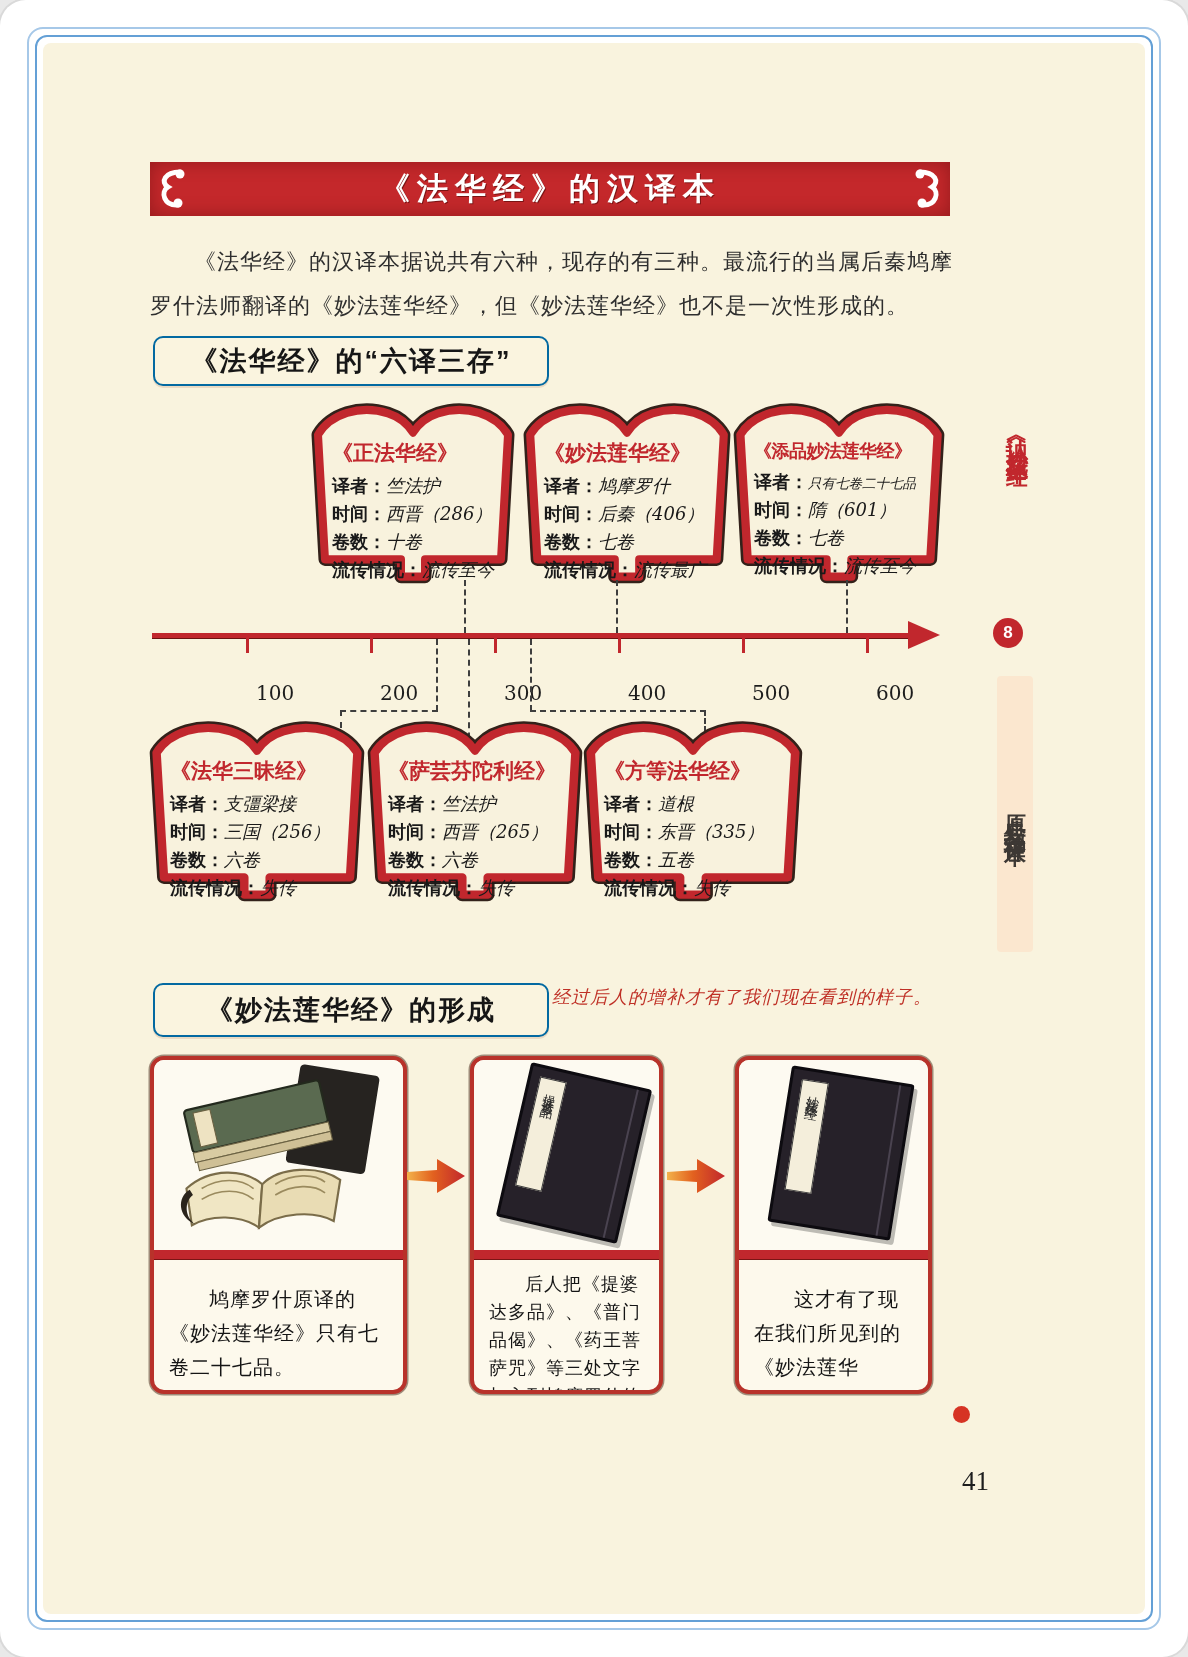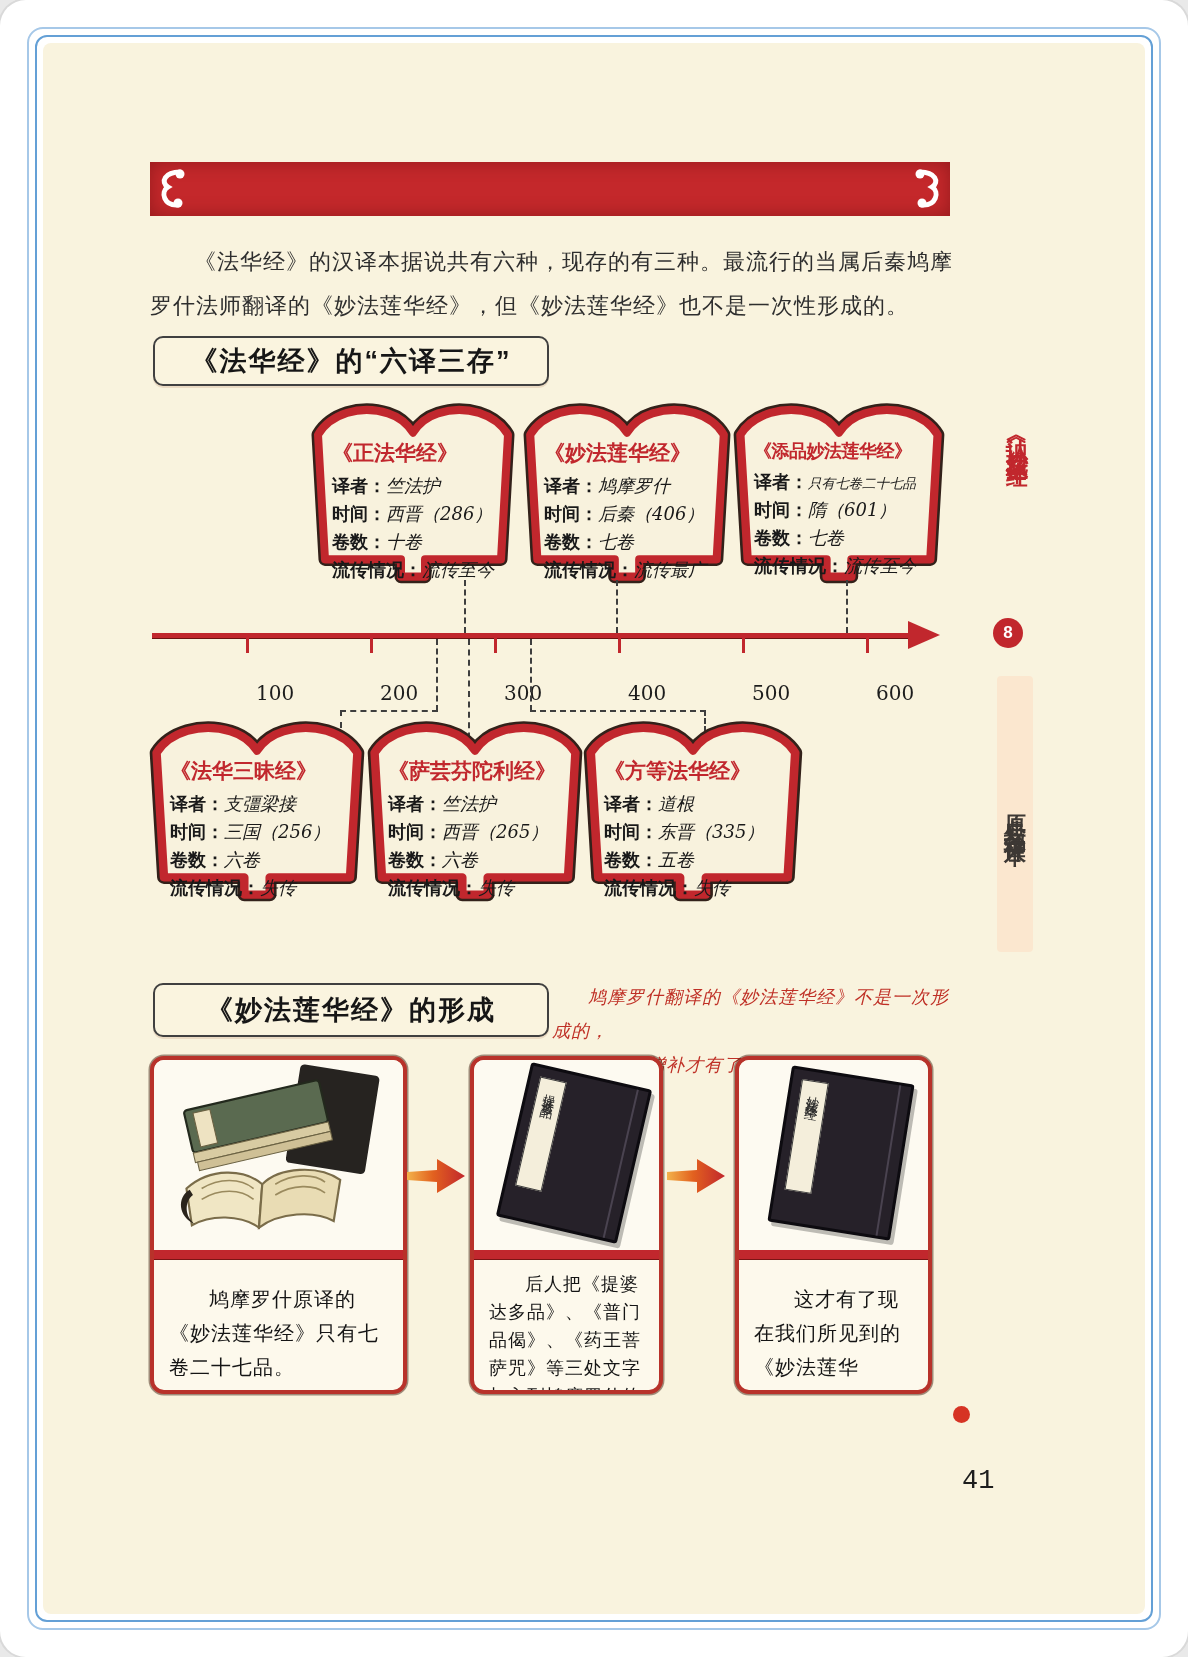--- a/index.html
+++ b/index.html
@@ -14,21 +14,21 @@
   .banner{position:absolute;left:150px;top:162px;width:800px;height:54px;background:#c4282b;
           box-shadow:inset 0 0 18px rgba(60,0,0,.35);display:flex;align-items:center;justify-content:center;}
   .banner-title{color:#ffffff;font-size:31px;font-weight:bold;letter-spacing:7px;text-shadow:1px 1px 0 #7a1414;}
   .orn{position:absolute;top:5px;width:34px;height:44px;}
   .orn-l{left:6px;}
   .orn-r{right:6px;transform:scaleX(-1);}
 
   .intro{position:absolute;left:150px;top:240px;width:812px;margin:0;font-size:22px;line-height:2.0;
          color:#2e2e2e;text-indent:2em;letter-spacing:1px;}
 
-  .sec-box{position:absolute;height:46px;border:2px solid #404040;border-radius:10px;background:#faf4df;
+  .sec-box{position:absolute;height:46px;border:2px solid #0369a1;border-radius:10px;background:#faf4df;
            box-shadow:0 2px 0 rgba(150,80,40,.15);display:flex;align-items:center;justify-content:center;}
   .sec-box span{font-size:27px;font-weight:bold;color:#161616;letter-spacing:2px;}
 
   
   .book-card{position:absolute;height:196px;}
   .bk-svg{position:absolute;inset:0;width:100%;height:100%;}
   .bk-content{position:absolute;left:24px;right:8px;top:41px;}
   .bk-title{color:#c1272d;font-weight:bold;font-size:21px;margin-bottom:7px;letter-spacing:0;white-space:nowrap;}
   .bk-title.t-small{font-size:18px;letter-spacing:-0.5px;}
   .bk-row{font-size:18px;color:#191919;margin:4px 0;white-space:nowrap;}
@@ -71,21 +71,21 @@
   .stitched-book .spine{position:absolute;right:10px;top:0;bottom:0;width:2px;background:#4a4350;}
   .stitched-book .blabel{position:absolute;left:9px;top:9px;width:27px;height:112px;background:#f4eedb;
                  border:1px solid #3c3c3c;display:flex;align-items:flex-start;justify-content:center;padding:4px 0;box-sizing:border-box;}
   .stitched-book .blabel span{writing-mode:vertical-rl;font-size:13px;color:#2a2a2a;letter-spacing:3px;
                  font-family:"DejaVu Serif",serif;}
   .rot13{left:38px;top:14px;transform:rotate(13deg);}
   .rot9{left:40px;top:14px;transform:rotate(9deg);}
 
   .parrow{position:absolute;width:62px;height:44px;}
   .red-dot{position:absolute;left:953px;top:1406px;width:17px;height:17px;border-radius:50%;background:#d63324;}
-  .page-num{position:absolute;left:962px;top:1466px;font-family:Liberation Mono, monospace;font-size:27px;color:#1d1d1d;}
+  .page-num{position:absolute;left:962px;top:1466px;font-family:Liberation Serif, serif;font-size:27px;color:#1d1d1d;}
 </style>
 </head>
 <body>
 
 <div class="canvas">
   <div class="frame-outer"></div>
   <div class="frame-inner"></div>
   <div class="paper"></div>
 
   <svg width="0" height="0" style="position:absolute" aria-hidden="true">
@@ -107,20 +107,21 @@
         <circle cx="24" cy="7" r="4.5" fill="#ffffff"></circle>
         <circle cx="22" cy="36" r="4.5" fill="#ffffff"></circle>
       </g>
     </defs>
   </svg>
 
   <div class="banner">
     <svg class="orn orn-l" viewBox="0 0 34 44">
         <use href="#ornament"></use>
       </svg>
+    <div class="banner-title">《法华经》的汉译本</div>
     <svg class="orn orn-r" viewBox="0 0 34 44">
         <use href="#ornament"></use>
       </svg>
   </div>
 
   <p class="intro">《法华经》的汉译本据说共有六种，现存的有三种。最流行的当属后秦鸠摩罗什法师翻译的《妙法莲华经》，但《妙法莲华经》也不是一次性形成的。</p>
 
   <div class="sec-box" style="left:153px;top:336px;width:392px;">
     <span>《法华经》的“六译三存”</span>
   </div>
@@ -233,21 +234,20 @@
   <div class="side-series">认识《妙法莲华经》</div>
   <div class="side-badge">8</div>
   <div class="side-strip">
     <span>原典与各种译本</span>
   </div>
 
   <div class="sec-box" style="left:153px;top:983px;width:392px;height:50px;">
     <span>《妙法莲华经》的形成</span>
   </div>
   <div class="note">
-    <div class="l1">鸠摩罗什翻译的《妙法莲华经》不是一次形成的，</div>
     <div>经过后人的增补才有了我们现在看到的样子。</div>
   </div>
 
   <div class="pcard" style="left:150px;width:257px;">
     <div class="img">
       <svg viewBox="0 0 230 170" style="width:100%;height:100%;">
         <rect x="128" y="6" width="74" height="92" rx="4" fill="#262320" transform="rotate(9 165 52)"></rect>
         <g transform="rotate(-13 100 48)">
           <rect x="30" y="28" width="128" height="40" rx="3" fill="#5a6a50" stroke="#23291d" stroke-width="2"></rect>
           <rect x="38" y="32" width="16" height="32" fill="#eee3c2" stroke="#6b6243" stroke-width="1"></rect>

